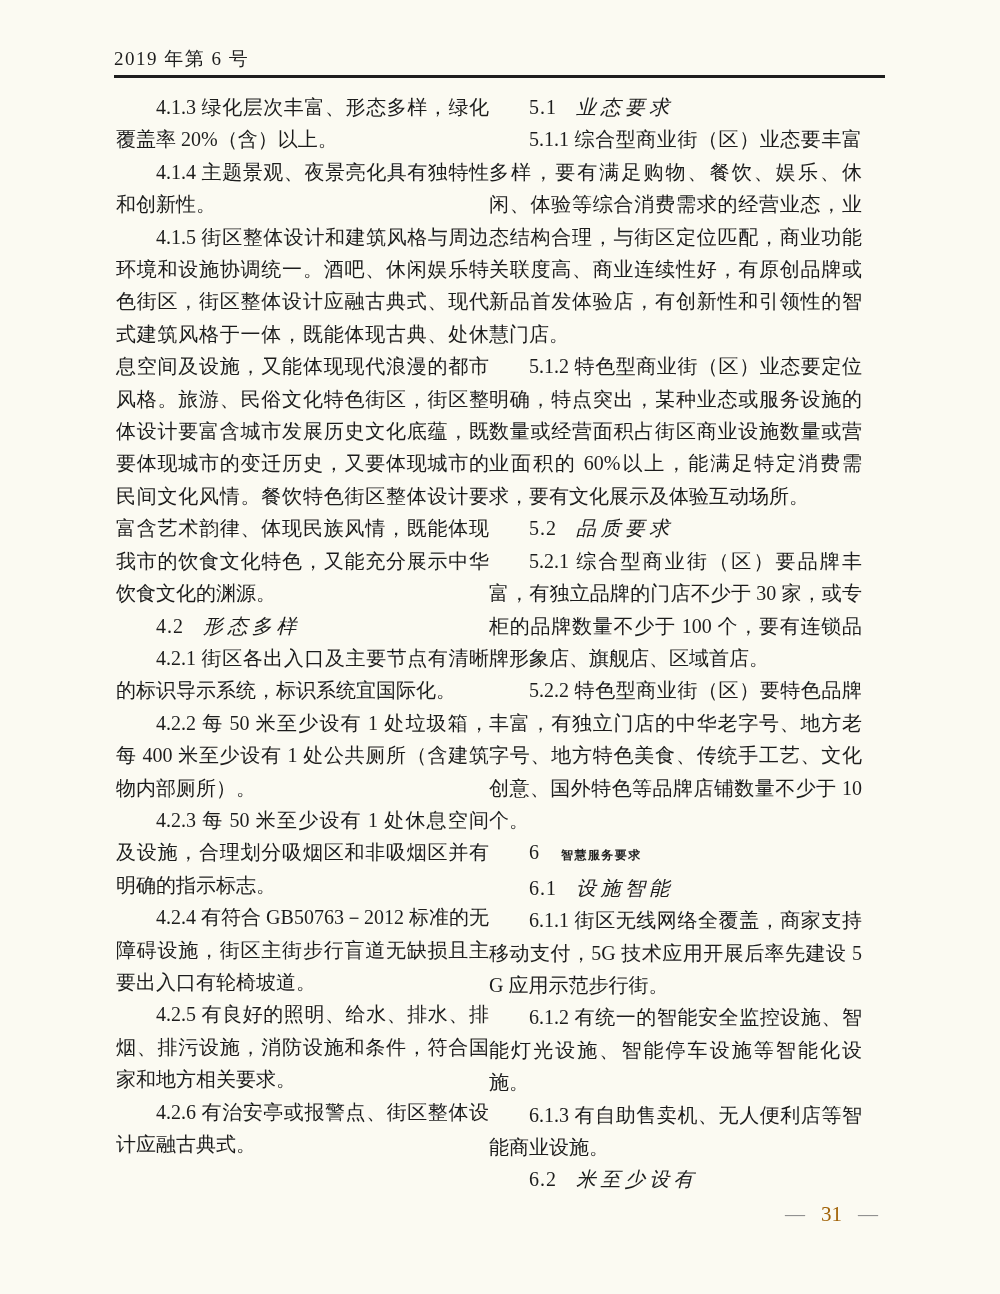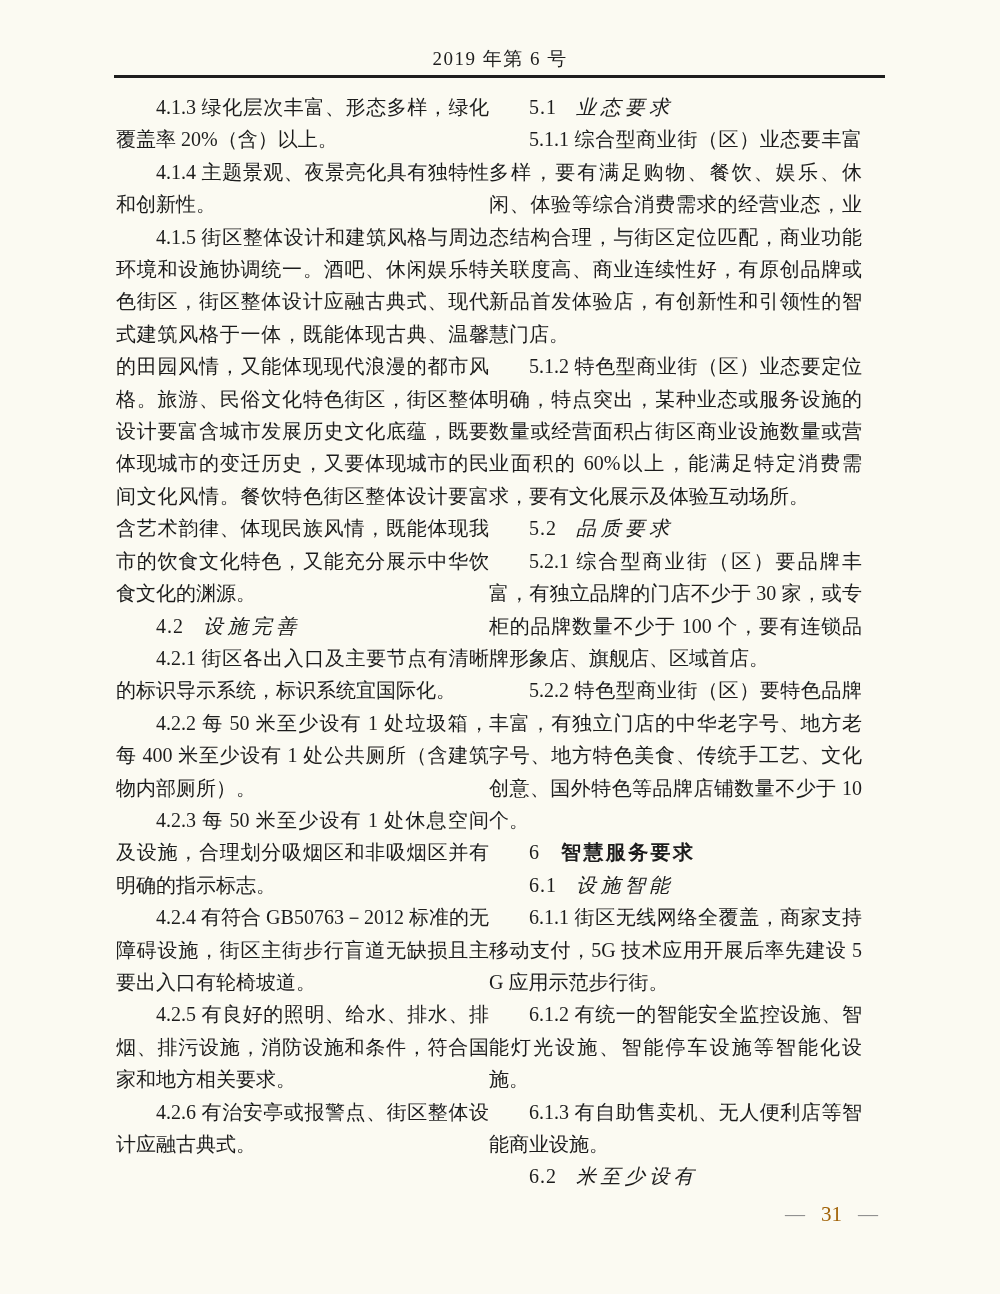--- a/index.html
+++ b/index.html
@@ -8,23 +8,22 @@
     background:#fbfaf2;
     font-family:"Liberation Serif","DejaVu Serif",serif;
     color:#1c1c1c;
     -webkit-font-smoothing:antialiased;
   }
   .page { position:relative; width:1000px; height:1294px; overflow:hidden; }
 
   
   .header {
     position:absolute; left:114px; right:114px; top:46px;
-    display:flex; justify-content:space-between; align-items:center;
+    display:flex; justify-content:space-between; align-items:flex-end;
     font-size:19px;
-    flex-direction:column;
   }
   .issue { letter-spacing:1.5px; }
   .pub { font-style:italic; letter-spacing:2.5px; }
   .rule {
     position:absolute; left:114px; right:115px; top:75px;
     height:3px; background:#1e1e1e;
   }
 
   
   .columns {
@@ -44,21 +43,21 @@
   
   .sub { font-style:italic; }
   .sub .num { font-style:normal; margin-right:0.95em; letter-spacing:1px; }
   .sub .sub-title { letter-spacing:0.22em; }
   
   .chapter .num { margin-right:1.1em; }
   .chapter .chapter-title {
     font-family:"Liberation Sans","DejaVu Sans",sans-serif;
     font-weight:bold;
     letter-spacing:0.12em;
-    font-size:20px;
+    font-size:12px;
     margin-top:38px;
   }
 
   
   .footer {
     position:absolute; top:1202px; right:122px;
     font-size:20px; white-space:nowrap;
   }
   .footer .dash { color:#8b8b8b; }
   .footer .pagenum { margin:0 16px; font-size:21px; color:#a16207; }
@@ -70,22 +69,22 @@
 
   <div class="header">
     <span class="issue">2019 年第 6 号</span>
   </div>
   <div class="rule"></div>
 
   <div class="columns">
     <div class="col" id="col-left">
         <p class="para">4.1.3 绿化层次丰富、形态多样，绿化覆盖率 20%（含）以上。</p>
         <p class="para">4.1.4 主题景观、夜景亮化具有独特性和创新性。</p>
-        <p class="para">4.1.5 街区整体设计和建筑风格与周边环境和设施协调统一。酒吧、休闲娱乐特色街区，街区整体设计应融古典式、现代式建筑风格于一体，既能体现古典、温馨的田园风情，又能体现现代浪漫的都市风格。旅游、民俗文化特色街区，街区整体设计要富含城市发展历史文化底蕴，既要体现城市的变迁历史，又要体现城市的民间文化风情。餐饮特色街区整体设计要富含艺术韵律、体现民族风情，既能体现我市的饮食文化特色，又能充分展示中华饮食文化的渊源。</p>
-        <p class="sub"><span class="num">4.2</span><span class="sub-title">设施完善</span></p>
+        <p class="para">4.1.5 街区整体设计和建筑风格与周边环境和设施协调统一。酒吧、休闲娱乐特色街区，街区整体设计应融古典式、现代式建筑风格于一体，既能体现古典、处休息空间及设施，又能体现现代浪漫的都市风格。旅游、民俗文化特色街区，街区整体设计要富含城市发展历史文化底蕴，既要体现城市的变迁历史，又要体现城市的民间文化风情。餐饮特色街区整体设计要富含艺术韵律、体现民族风情，既能体现我市的饮食文化特色，又能充分展示中华饮食文化的渊源。</p>
+        <p class="sub"><span class="num">4.2</span><span class="sub-title">形态多样</span></p>
         <p class="para">4.2.1 街区各出入口及主要节点有清晰的标识导示系统，标识系统宜国际化。</p>
         <p class="para">4.2.2 每 50 米至少设有 1 处垃圾箱，每 400 米至少设有 1 处公共厕所（含建筑物内部厕所）。</p>
         <p class="para">4.2.3 每 50 米至少设有 1 处休息空间及设施，合理划分吸烟区和非吸烟区并有明确的指示标志。</p>
         <p class="para">4.2.4 有符合 GB50763－2012 标准的无障碍设施，街区主街步行盲道无缺损且主要出入口有轮椅坡道。</p>
         <p class="para">4.2.5 有良好的照明、给水、排水、排烟、排污设施，消防设施和条件，符合国家和地方相关要求。</p>
         <p class="para">4.2.6 有治安亭或报警点、街区整体设计应融古典式。</p>
       </div>
     <div class="col" id="col-right">
         <p class="sub"><span class="num">5.1</span><span class="sub-title">业态要求</span></p>
         <p class="para">5.1.1 综合型商业街（区）业态要丰富多样，要有满足购物、餐饮、娱乐、休闲、体验等综合消费需求的经营业态，业态结构合理，与街区定位匹配，商业功能关联度高、商业连续性好，有原创品牌或新品首发体验店，有创新性和引领性的智慧门店。</p>

